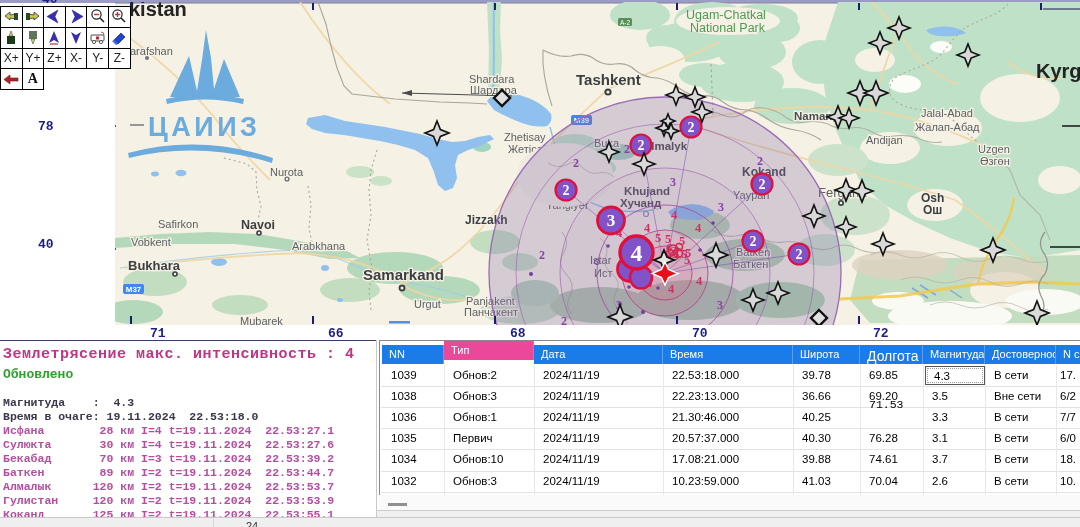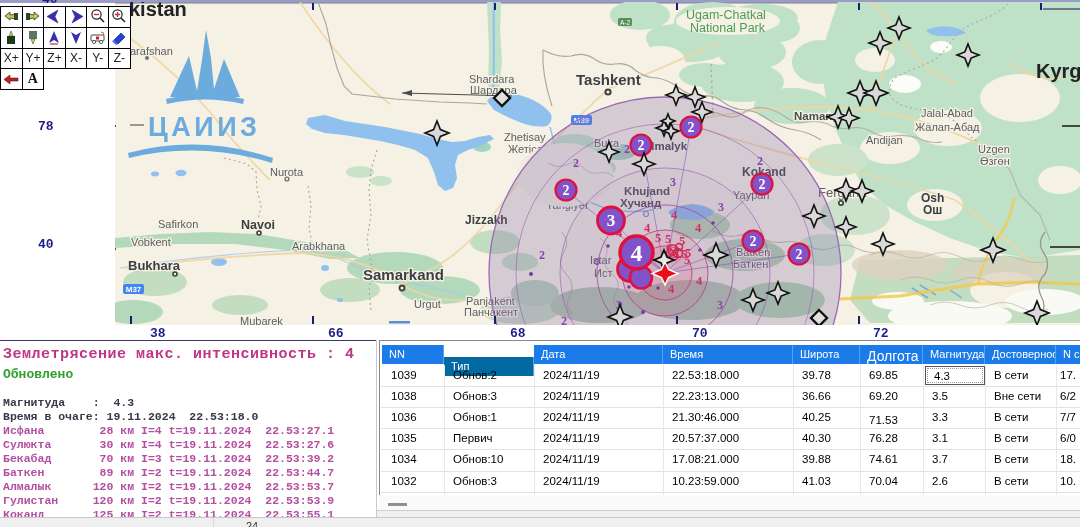--- a/index.html
+++ b/index.html
@@ -506,21 +506,21 @@
       </svg>
     </div>
     <div class="tb" style="left: 21.6px; top: 68.4px; width: 22.6px; height: 21.8px;">
       <span style="font-family:'Liberation Serif',serif;font-weight:bold;font-size:14px;color:#111;">A</span>
     </div>
   </div>
 
 <div class="lat" style="left:38px;top:119px;">78</div>
 <div class="lat" style="left:38px;top:237px;">40</div>
 <div class="lat" style="left:42px;top:-8px;">40</div>
-<div class="lon" style="left:150px;top:326px;">38</div>
+<div class="lon" style="left:150px;top:326px;">71</div>
 <div class="lon" style="left:328px;top:326px;">66</div>
 <div class="lon" style="left:510px;top:326px;">68</div>
 <div class="lon" style="left:692px;top:326px;">70</div>
 <div class="lon" style="left:873px;top:326px;">72</div>
 
 <div id="lpanel">
 <div class="t1">Землетрясение макс. интенсивность : 4</div>
 <div class="t2">Обновлено</div>
 <div class="inf" style="top:55px;">Магнитуда    :  4.3</div>
 <div class="inf" style="top:69px;">Время в очаге: 19.11.2024  22.53:18.0</div>
@@ -528,21 +528,21 @@
 <div class="cty" style="top:97px;">Сулюкта       30 км I=4 t=19.11.2024  22.53:27.6</div>
 <div class="cty" style="top:111px;">Бекабад       70 км I=3 t=19.11.2024  22.53:39.2</div>
 <div class="cty" style="top:125px;">Баткен        89 км I=2 t=19.11.2024  22.53:44.7</div>
 <div class="cty" style="top:139px;">Алмалык      120 км I=2 t=19.11.2024  22.53:53.7</div>
 <div class="cty" style="top:153px;">Гулистан     120 км I=2 t=19.11.2024  22.53:53.9</div>
 <div class="cty" style="top:167px;">Коканд       125 км I=2 t=19.11.2024  22.53:55.1</div>
 </div>
 
 <div id="tbl">
     <div class="cell" style="left:2px;top:4px;width:62px;height:19px;background:#1b7ce9;color:#fff;border-right:1px solid #5aa0f0;font-size:11px;padding-left:7px;">NN</div>
-    <div class="cell" style="left:64px;top:16px;width:90px;height:19px;background:#0369a1;color:#fff;border-right:1px solid #5aa0f0;font-size:11px;padding-left:7px;">Тип</div>
+    <div class="cell" style="left:64px;top:0;width:90px;height:19px;background:#ec4899;color:#fff;border-right:1px solid #5aa0f0;font-size:11px;padding-left:7px;">Тип</div>
     <div class="cell" style="left:154px;top:4px;width:129px;height:19px;background:#1b7ce9;color:#fff;border-right:1px solid #5aa0f0;font-size:11px;padding-left:7px;">Дата</div>
     <div class="cell" style="left:283px;top:4px;width:130px;height:19px;background:#1b7ce9;color:#fff;border-right:1px solid #5aa0f0;font-size:11px;padding-left:7px;">Время</div>
     <div class="cell" style="left:413px;top:4px;width:67px;height:19px;background:#1b7ce9;color:#fff;border-right:1px solid #5aa0f0;font-size:11px;padding-left:7px;">Широта</div>
     <div class="cell" style="left:480px;top:4px;width:63px;height:19px;background:#1b7ce9;color:#fff;border-right:1px solid #5aa0f0;font-size:14px;padding-left:7px;">Долгота</div>
     <div class="cell" style="left:543px;top:4px;width:62px;height:19px;background:#1b7ce9;color:#fff;border-right:1px solid #5aa0f0;font-size:11px;padding-left:7px;">Магнитуда</div>
     <div class="cell" style="left:605px;top:4px;width:71px;height:19px;background:#1b7ce9;color:#fff;border-right:1px solid #5aa0f0;font-size:11px;padding-left:7px;">Достоверност</div>
     <div class="cell" style="left:676px;top:4px;width:55px;height:19px;background:#1b7ce9;color:#fff;border-right:1px solid #5aa0f0;font-size:11px;padding-left:7px;">N с</div>
     <div class="drow" style="left:11px;top:28px;width:53px;">1039</div>
     <div class="drow" style="left:73px;top:28px;width:81px;">Обнов:2</div>
     <div class="drow" style="left:163px;top:28px;width:120px;">2024/11/19</div>
@@ -561,21 +561,21 @@
     <div class="drow" style="left:489px;top:49.1px;width:54px;">69.20</div>
     <div class="drow" style="left:552px;top:49.1px;width:53px;">3.5</div>
     <div class="drow" style="left:614px;top:49.1px;width:62px;">Вне сети</div>
     <div class="drow" style="left:680px;top:49.1px;width:51px;">6/2</div>
     <div class="hline" style="left:1px;top:66.2px;width:700px;"></div>
     <div class="drow" style="left:11px;top:70.2px;width:53px;">1036</div>
     <div class="drow" style="left:73px;top:70.2px;width:81px;">Обнов:1</div>
     <div class="drow" style="left:163px;top:70.2px;width:120px;">2024/11/19</div>
     <div class="drow" style="left:292px;top:70.2px;width:121px;">21.30:46.000</div>
     <div class="drow" style="left:422px;top:70.2px;width:58px;">40.25</div>
-    <div class="drow" style="left:489px;top:73px;width:54px;">71.53</div>
+    <div class="drow" style="left:489px;top:57px;width:54px;font-family:Liberation Mono, monospace;">71.53</div>
     <div class="drow" style="left:552px;top:70.2px;width:53px;">3.3</div>
     <div class="drow" style="left:614px;top:70.2px;width:62px;">В сети</div>
     <div class="drow" style="left:680px;top:70.2px;width:51px;">7/7</div>
     <div class="hline" style="left:1px;top:87.30000000000001px;width:700px;"></div>
     <div class="drow" style="left:11px;top:91.30000000000001px;width:53px;">1035</div>
     <div class="drow" style="left:73px;top:91.30000000000001px;width:81px;">Первич</div>
     <div class="drow" style="left:163px;top:91.30000000000001px;width:120px;">2024/11/19</div>
     <div class="drow" style="left:292px;top:91.30000000000001px;width:121px;">20.57:37.000</div>
     <div class="drow" style="left:422px;top:91.30000000000001px;width:58px;">40.30</div>
     <div class="drow" style="left:489px;top:91.30000000000001px;width:54px;">76.28</div>

